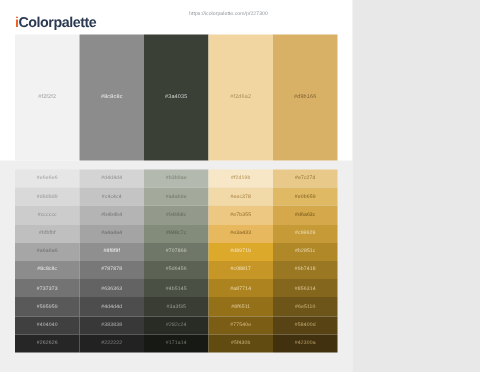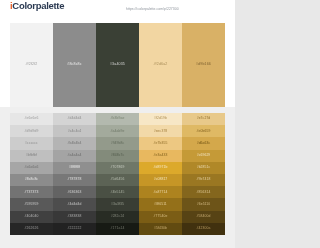--- a/index.html
+++ b/index.html
@@ -23,21 +23,21 @@
     display: flex;
     flex-direction: column;
   }
 
   
   .header {
     height: 21px;
     min-height: 21px;
     background: #ffffff;
     display: flex;
-    align-items: flex-start;
+    align-items: flex-end;
     padding: 0 8px 0 10px;
     position: relative;
   }
 
   .logo {
     font-size: 9.5px;
     font-weight: bold;
     letter-spacing: -0.3px;
     color: #2b3a52;
     white-space: nowrap;

